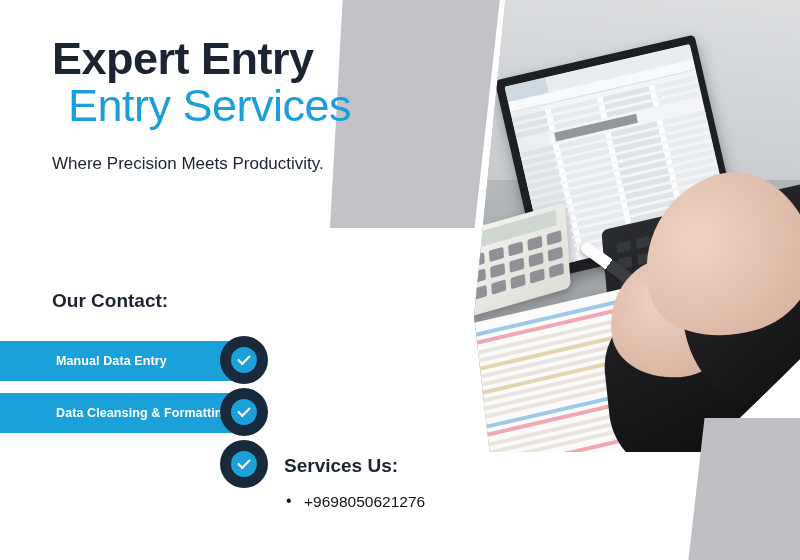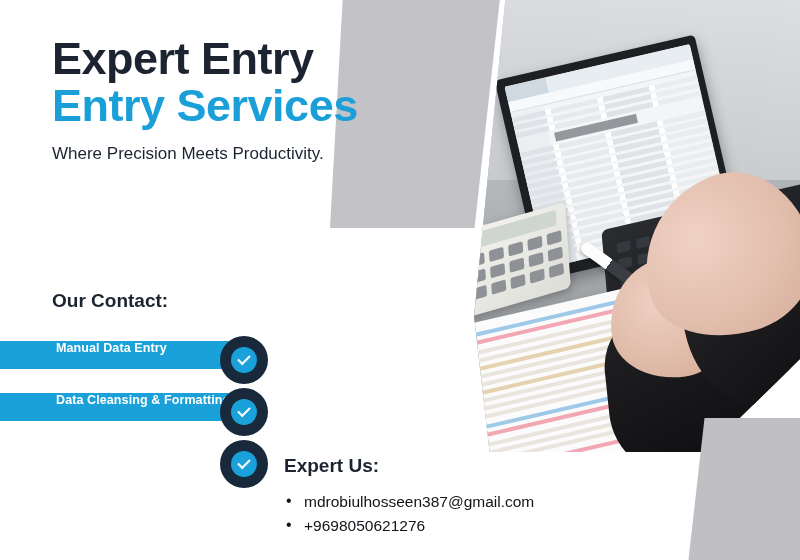--- a/index.html
+++ b/index.html
@@ -120,29 +120,29 @@
   .prow.blue { background:#9fc9e8; }
   .prow.tan  { background:#e4d3ae; }
   #pen { left:120px; top:262px; width:78px; height:12px;
       background:linear-gradient(90deg,#fdfdfd 0 42%, #3a3d42 42% 100%);
       transform:rotate(36deg); border-radius:6px;
       box-shadow:0 2px 4px rgba(0,0,0,.3); }
 
   
   #headline { position:absolute; left:52px; top:36px; width:400px; }
   #title-line1 { font-size:45px; font-weight:bold; color:#1b2430; line-height:1.02; letter-spacing:-0.5px; }
-  #title-line2 { font-size:45px; font-weight:bold; color:#1a9fd9; line-height:1.08; letter-spacing:-0.5px; }
-  #subtitle { margin-top:14px; font-size:17px; color:#1b2430; }
+  #title-line2 { font-size:45px; font-weight:normal; color:#1a9fd9; line-height:1.08; letter-spacing:-0.5px;margin-left:16px; }
+  #subtitle { margin-top:24px; font-size:17px; color:#1b2430; }
 
   #services-heading { position:absolute; left:52px; top:290px;
       font-size:19px; font-weight:bold; color:#1b2430; }
 
   .service-row { position:absolute; left:0; width:268px; height:38px; }
-  .service-bar { position:absolute; left:0; top:0; width:240px; height:28px;
-      background:#1ba1da; display:flex; }
+  .service-bar { position:absolute; left:0; top:0; width:240px; height:40px;
+      background:#1ba1da; display:flex; align-items:center; }
   .service-label { color:#ffffff; font-size:12.5px; font-weight:bold;
       padding-left:56px; letter-spacing:.1px; }
   .check-badge { position:absolute; right:0; top:-5px; width:48px; height:48px;
       border-radius:50%; background:#17293a; display:flex; align-items:center;
       justify-content:center; }
   .check-inner { width:26px; height:26px; border-radius:50%; background:#1ba1da;
       display:flex; align-items:center; justify-content:center; }
   .check-mark { width:12px; height:7px; border-left:2.6px solid #fff;
       border-bottom:2.6px solid #fff; transform:rotate(-45deg); margin-top:-3px; }
 
@@ -300,20 +300,19 @@
 
   <div class="service-row" id="row-3">
     <div class="check-badge">
       <div class="check-inner">
         <div class="check-mark"></div>
       </div>
     </div>
   </div>
 
   <div id="contact-block">
-    <div id="contact-heading">Expert Us:</div>
+    <div id="contact-heading">Services Us:</div>
     <ul id="contact-list">
-      <li>mdrobiulhosseen387@gmail.com</li>
       <li>+9698050621276</li>
     </ul>
   </div>
 
 </div>
 
 </body></html>

